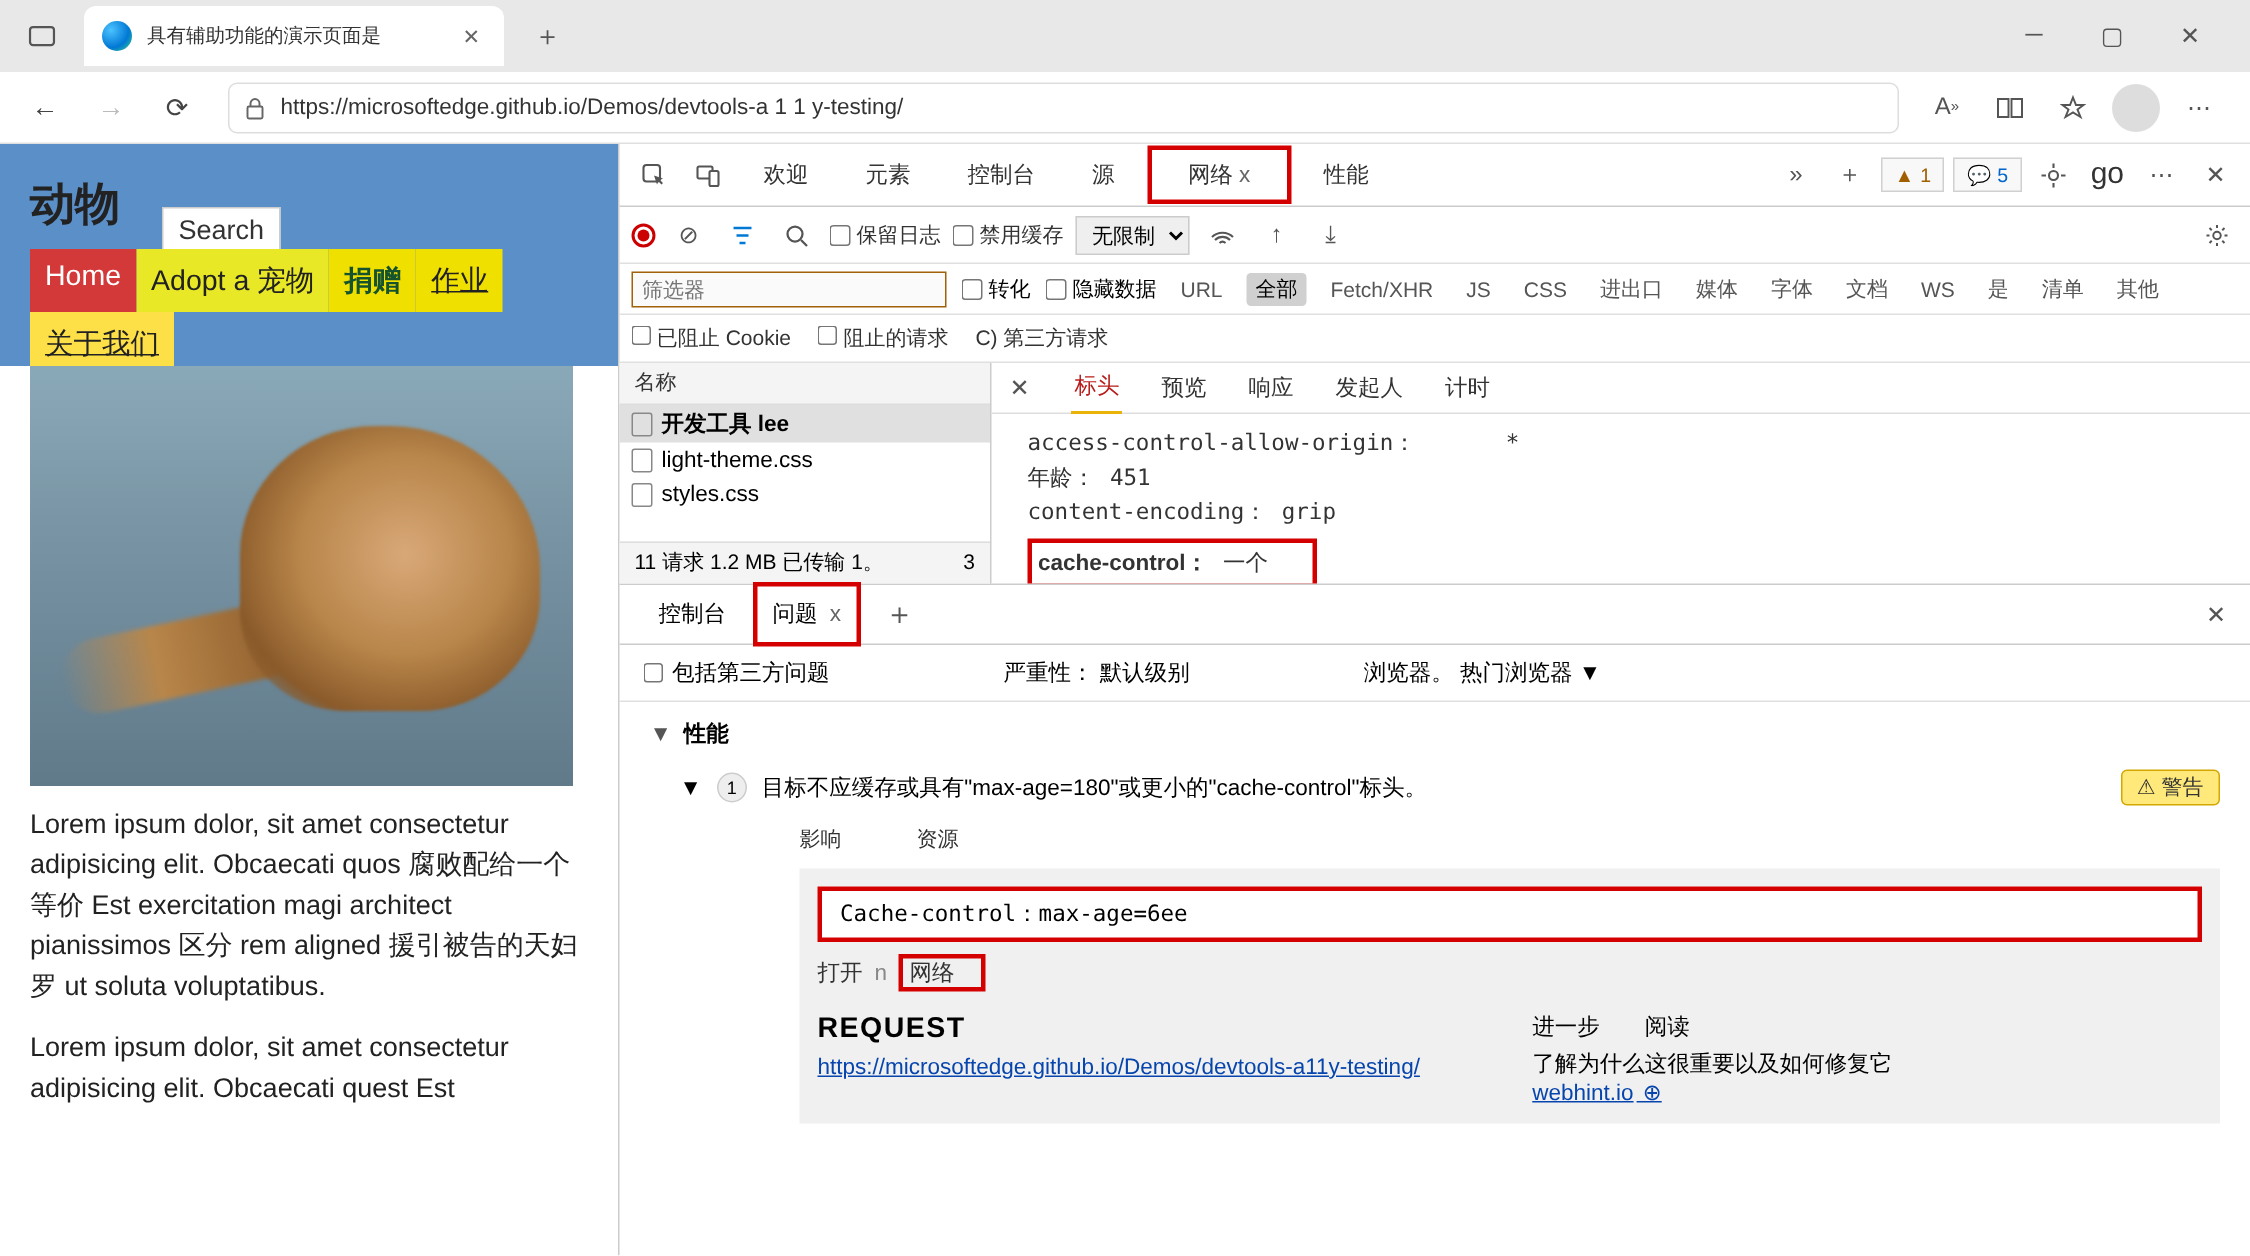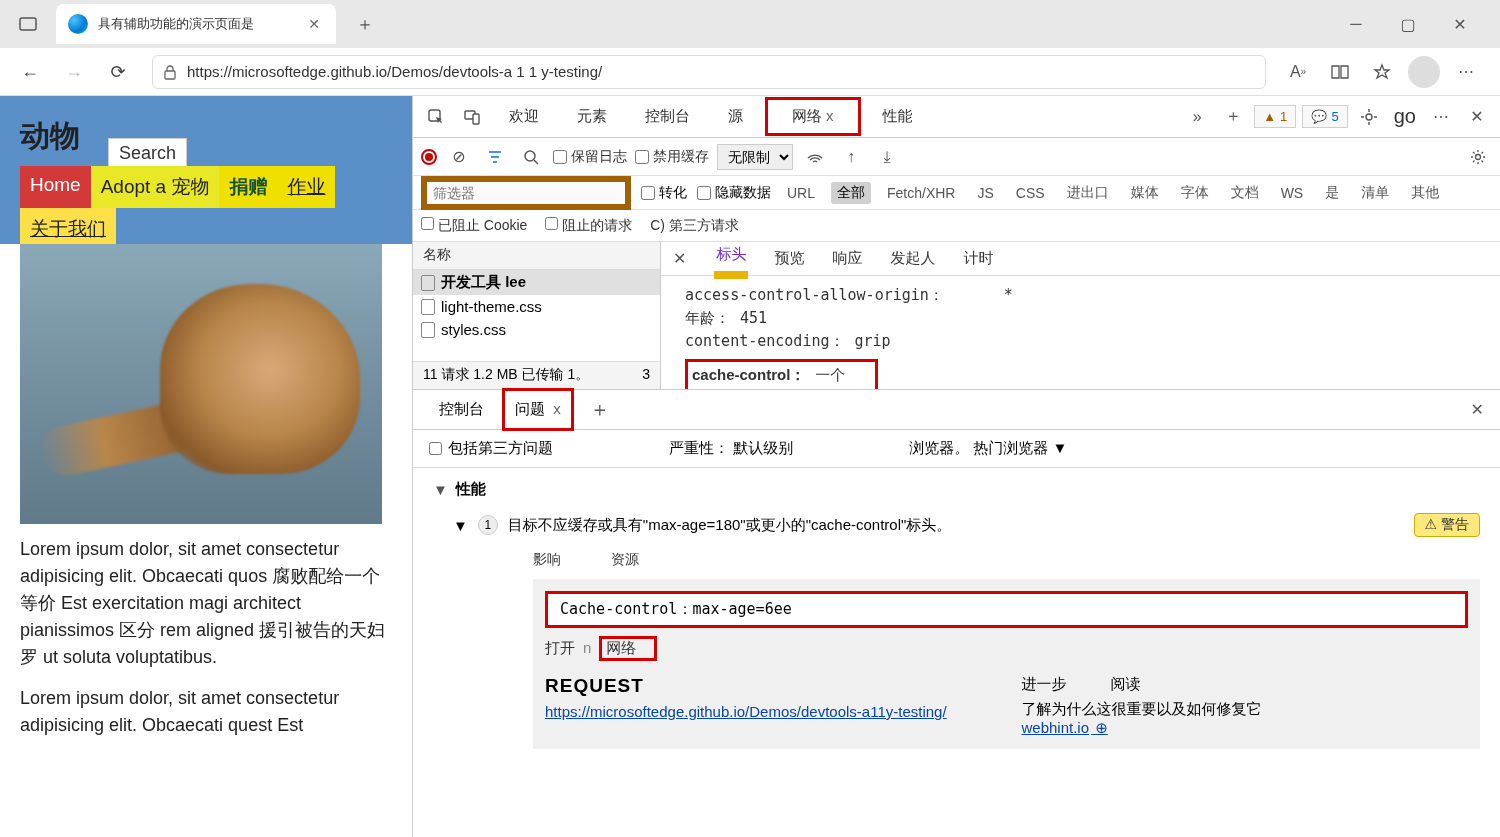--- a/index.html
+++ b/index.html
@@ -68,21 +68,21 @@
 .net-toolbar .record { width: 16px; height: 16px; border: 2px solid #c00; border-radius: 50%; }
 .net-toolbar .record::after { content: ""; display: block; width: 8px; height: 8px; background: #c00; border-radius: 50%; margin: 2px; }
 .net-toolbar .tool-icon { width: 28px; height: 28px; display: flex; align-items: center; justify-content: center; color: #555; cursor: pointer; }
 .net-toolbar .cb { display: flex; align-items: center; gap: 4px; font-size: 14px; color: #333; }
 .net-toolbar .cb input { width: 14px; height: 14px; }
 .net-toolbar select { border: 1px solid #ccc; padding: 3px 6px; font-size: 14px; }
 .net-toolbar .spacer { flex: 1; }
 
 
 .filter-row { height: 34px; display: flex; align-items: center; border-bottom: 1px solid #e0e0e0; padding: 0 8px; gap: 10px; font-size: 14px; }
-.filter-input { width: 210px; border: 6px solid #a16207; padding: 3px 6px; font-size: 14px; background: #fafafa; }
+.filter-input { width: 210px; border: 1px solid #a16207; padding: 3px 6px; font-size: 14px; background: #fafafa; }
 .filter-row .cb { display: flex; align-items: center; gap: 4px; }
 .filter-row .cb input { width: 14px; height: 14px; }
 .filter-row .ftype { padding: 2px 6px; color: #555; cursor: pointer; }
 .filter-row .ftype.big { font-size: 14px; }
 .filter-row .ftype.active { background: #d0d0d0; border-radius: 3px; color: #000; }
 
 
 .filter-row2 { height: 32px; display: flex; align-items: center; border-bottom: 1px solid #e0e0e0; padding: 0 8px; gap: 18px; font-size: 14px; color: #333; }
 
 
@@ -92,21 +92,21 @@
 .net-list-items { flex: 1; overflow: hidden; }
 .net-item { display: flex; align-items: center; padding: 3px 8px; font-size: 15px; cursor: pointer; gap: 6px; }
 .net-item.selected { background: #e0e0e0; }
 .net-item .file-icon { width: 14px; height: 16px; border: 1px solid #888; border-radius: 2px; display: inline-block; position: relative; }
 .net-list-footer { height: 28px; background: #f4f4f4; border-top: 1px solid #ddd; padding: 4px 10px; font-size: 14px; display: flex; justify-content: space-between; }
 
 .net-detail { flex: 1; display: flex; flex-direction: column; }
 .net-detail-tabs { height: 34px; display: flex; align-items: center; border-bottom: 1px solid #ddd; padding: 0 8px; gap: 24px; }
 .net-detail-tabs .close-btn { cursor: pointer; color: #555; font-size: 16px; padding: 0 4px; }
 .net-detail-tabs .dtab { font-size: 15px; color: #333; cursor: pointer; padding: 7px 2px; }
-.net-detail-tabs .dtab.active { border-bottom: 8px solid #eab308; color: #6d28d9; }
+.net-detail-tabs .dtab.active { border-bottom: 2px solid #eab308; color: #b91c1c; }
 .net-detail-body { flex: 1; padding: 6px 24px; font-size: 15px; color: #333; overflow: hidden; }
 .net-detail-body .hdr-row { margin: 4px 0; }
 .net-detail-body .hdr-row.boxed { border: 3px solid #d40000; display: inline-block; padding: 4px 30px 4px 4px; }
 .hdr-key { font-family: Consolas, monospace; }
 .hdr-val { font-family: Consolas, monospace; margin-left: 10px; }
 
 
 .drawer-tabs { height: 40px; display: flex; align-items: center; border-bottom: 1px solid #ccc; padding: 0 16px; gap: 8px; }
 .drawer-tabs .dtab { font-size: 15px; padding: 9px 10px; cursor: pointer; }
 .drawer-tabs .dtab.active { border: 3px solid #d40000; }
@@ -134,21 +134,21 @@
 .issue-labels { display: flex; gap: 50px; font-size: 14px; color: #333; margin-bottom: 10px; }
 .issue-card { background: #f0f0f0; padding: 12px; }
 .issue-code-box { background: #fff; border: 3px solid #d40000; padding: 6px 12px; font-family: Consolas, monospace; font-size: 15px; margin-bottom: 8px; }
 .issue-open-row { font-size: 15px; color: #333; display: flex; align-items: baseline; gap: 8px; margin-bottom: 14px; }
 .issue-open-row .net-link { border: 3px solid #d40000; padding: 0 18px 0 4px; color: #333; }
 .issue-cols { display: flex; gap: 30px; }
 .issue-col-left { flex: 1; }
 .issue-col-left .req-label { font-weight: bold; font-size: 19px; letter-spacing: 1px; margin-bottom: 6px; }
 .issue-col-left a { color: #0645ad; text-decoration: underline; }
 .issue-col-right { flex: 1; }
-.issue-col-right .further-label { display: flex; gap: 44px; font-size: 15px; margin-bottom: 6px; align-items: center; }
+.issue-col-right .further-label { display: flex; gap: 30px; font-size: 15px; margin-bottom: 6px; align-items: center; }
 .issue-col-right a { color: #0645ad; text-decoration: underline; }
 .arrow-icon { color: #0645ad; margin-left: 2px; }
 
 svg { display: block; }
 </style>
 </head>
 <body>
 
 <div class="titlebar">
   <span class="tab-icon">

